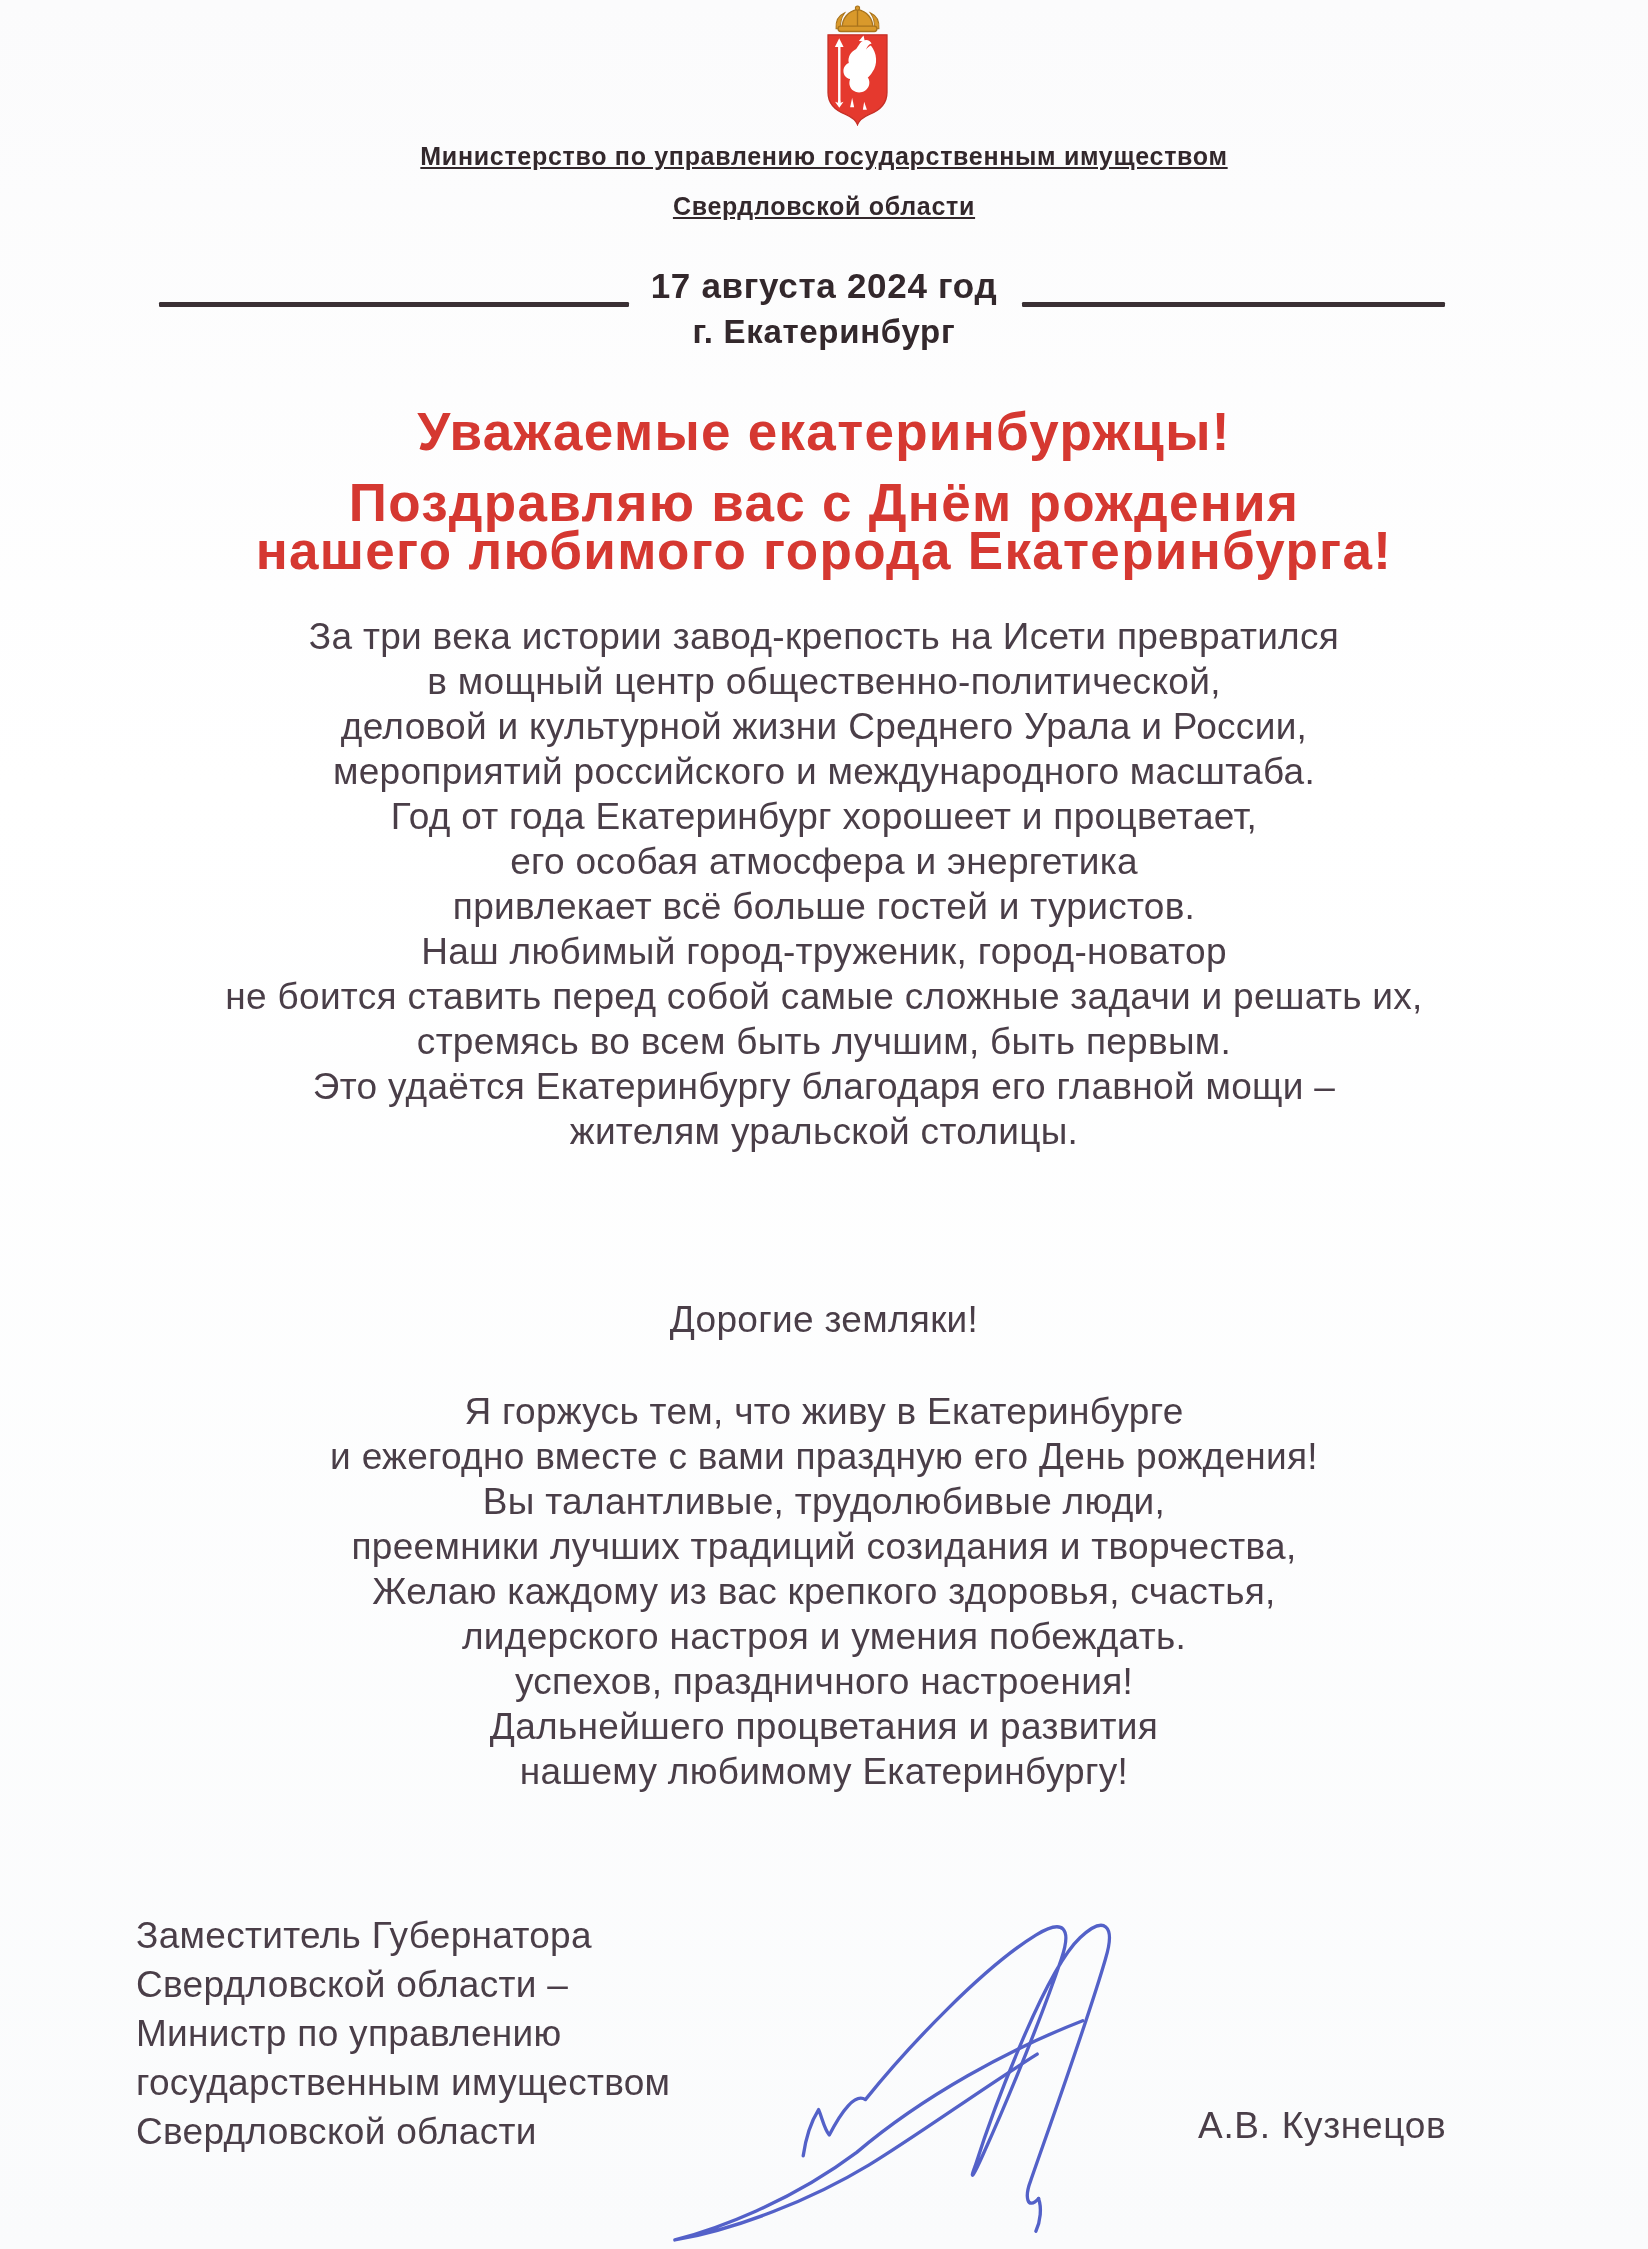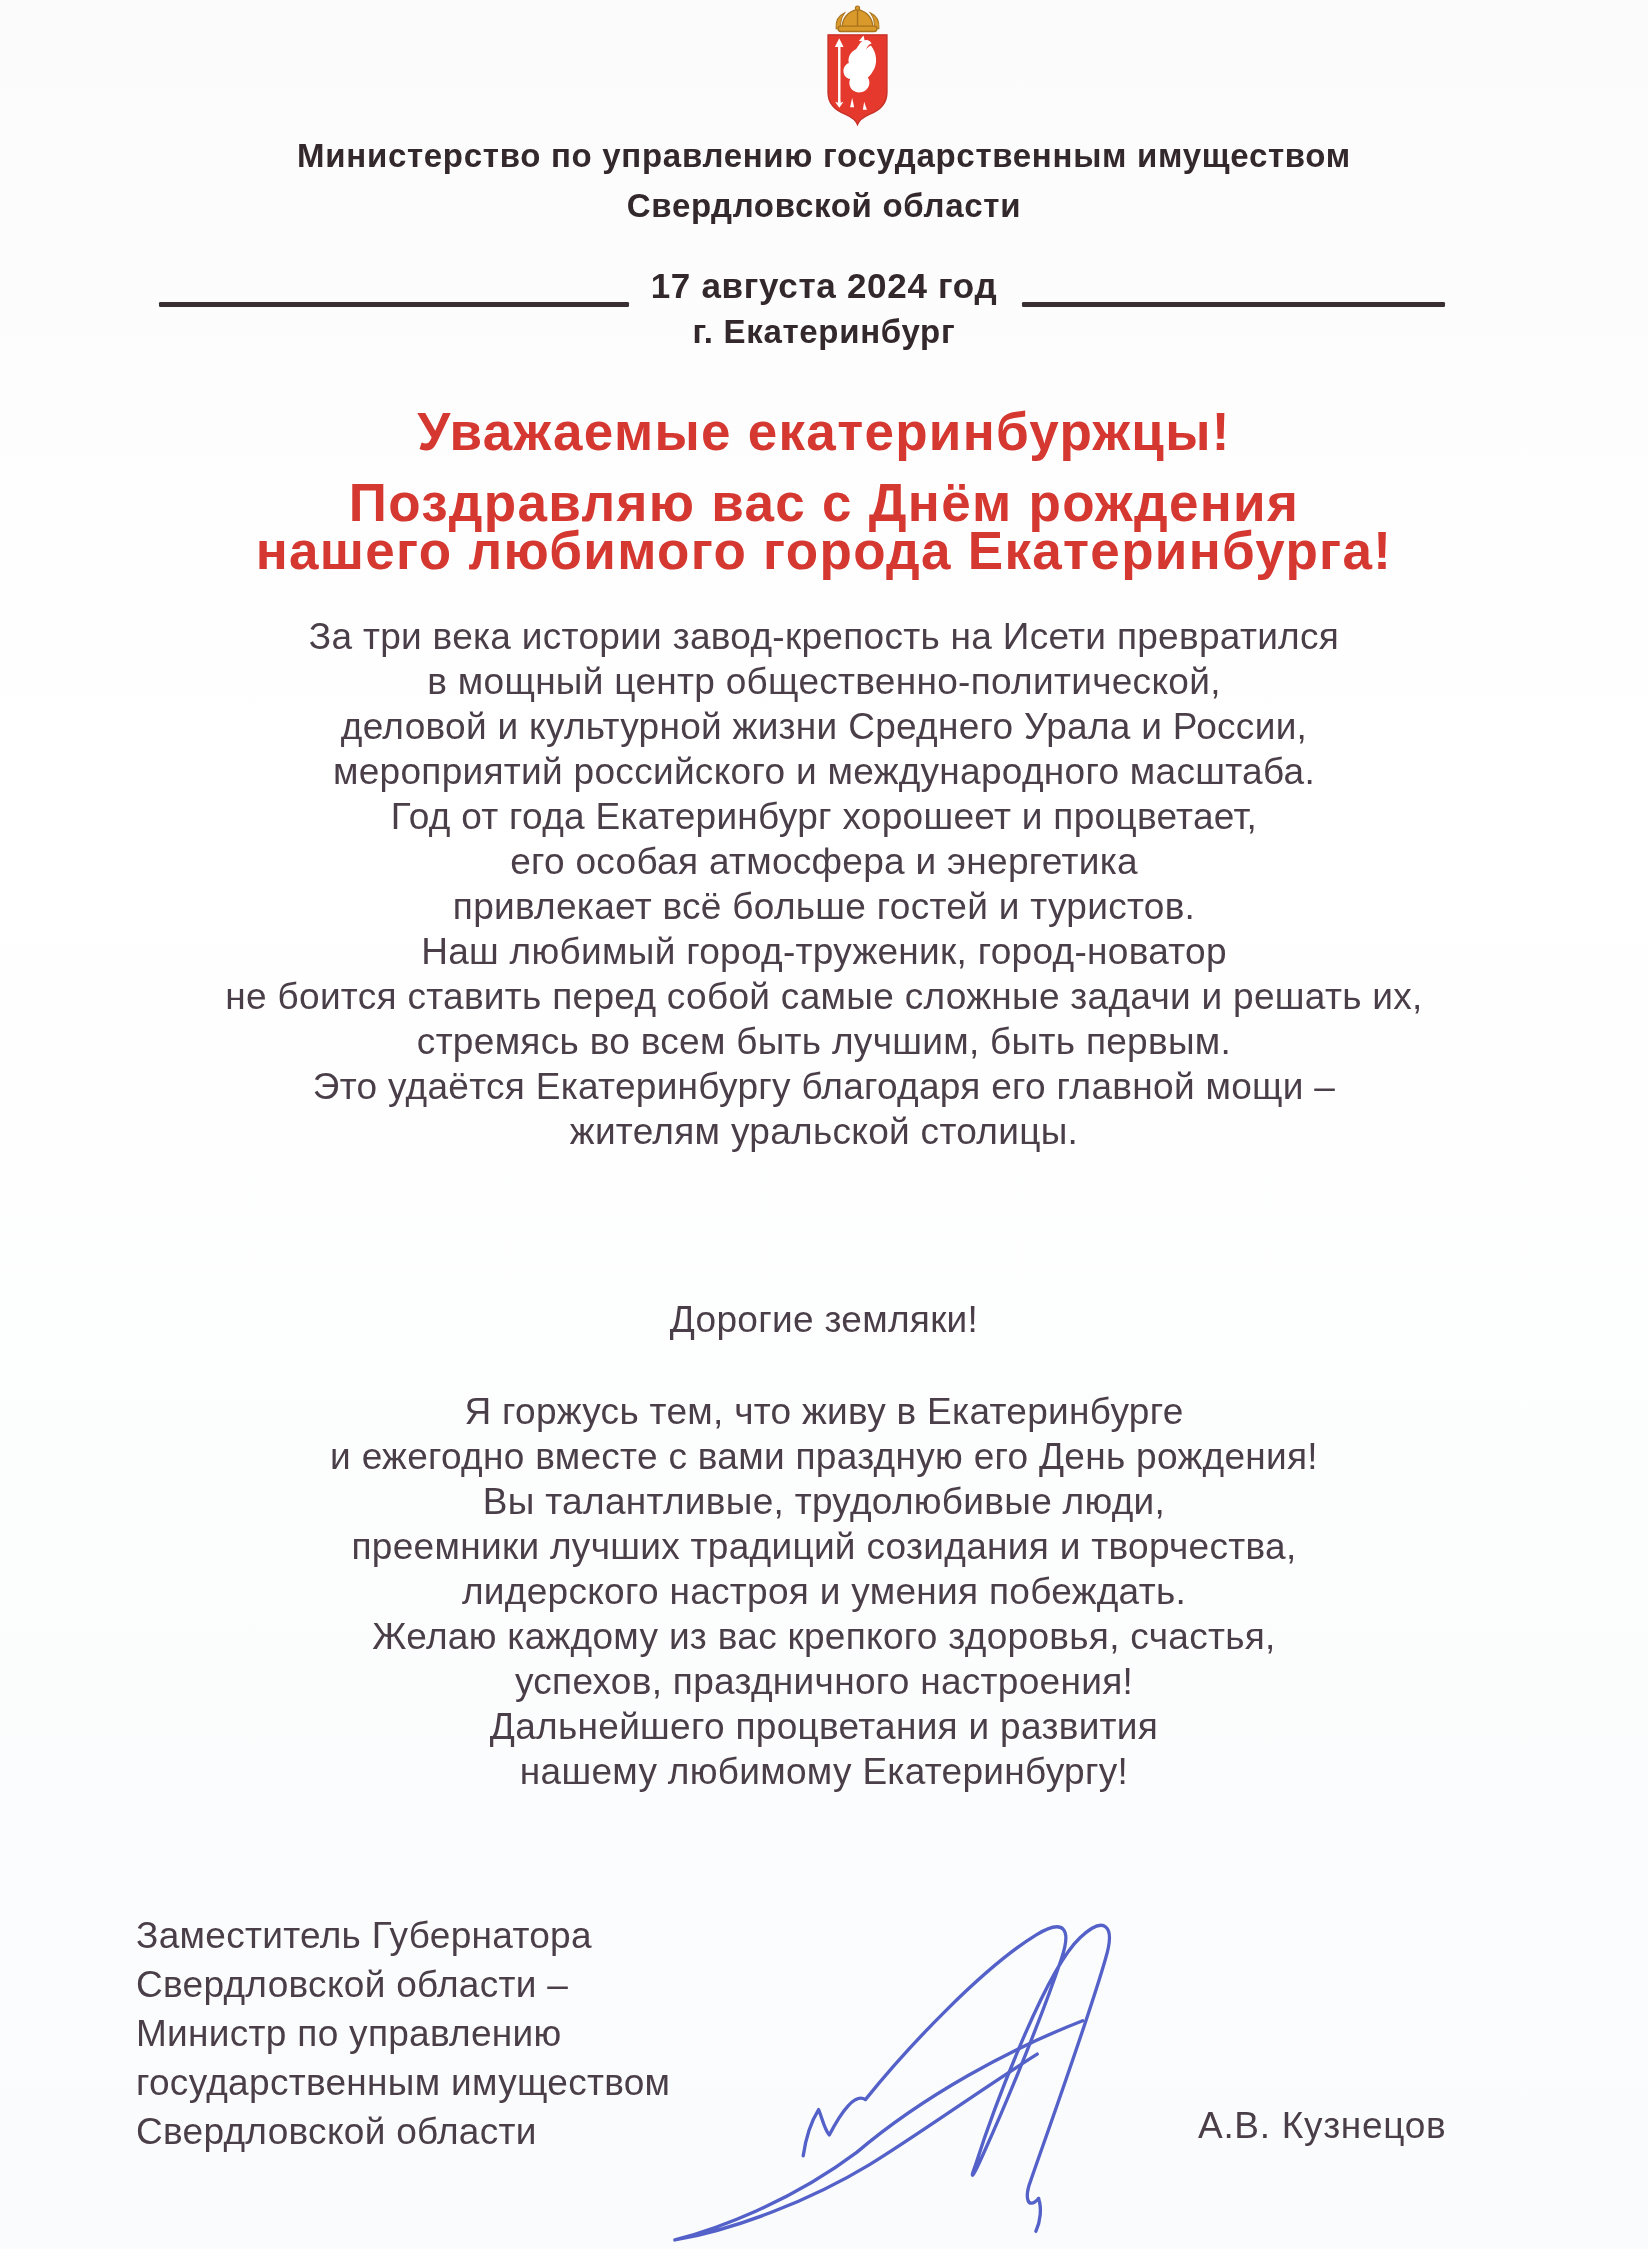--- a/index.html
+++ b/index.html
@@ -6,22 +6,22 @@
   .page{
     position:relative;
     width:1648px;height:2250px;
     margin:0 auto;
     background:linear-gradient(180deg,#fbfbfc 0%,#ffffff 35%,#fafbfc 100%);
     font-family:"Liberation Sans","DejaVu Sans",sans-serif;
     overflow:hidden;
   }
   .center{position:absolute;left:0;width:100%;text-align:center;}
   .hdr{
-    font-weight:bold;font-size:33px;line-height:50px;
-    color:#33282c;letter-spacing:0.7px;
+    font-weight:bold;font-size:25px;line-height:50px;
+    color:#33282c;letter-spacing:0.7px;text-decoration:underline;
   }
   .dateline{font-weight:bold;font-size:35px;color:#33282c;letter-spacing:0.7px;}
   .rule{position:absolute;height:4.7px;background:#3a3034;border-radius:1.3px;}
   .city{font-weight:bold;font-size:33px;color:#33282c;letter-spacing:0.7px;}
   .red{
     font-weight:bold;font-size:53px;line-height:48px;
     color:#d53831;letter-spacing:1.3px;
   }
   .body-text{
     font-size:37px;line-height:45px;color:#4a3e48;letter-spacing:0.3px;
@@ -101,22 +101,22 @@
     <div>жителям уральской столицы.</div>
   </div>
 
   <div class="center body-text" style="top:1297px;">Дорогие земляки!</div>
 
   <div class="center body-text" style="top:1389px;">
     <div>Я горжусь тем, что живу в Екатеринбурге</div>
     <div>и ежегодно вместе с вами праздную его День рождения!</div>
     <div>Вы талантливые, трудолюбивые люди,</div>
     <div>преемники лучших традиций созидания и творчества,</div>
+    <div>Желаю каждому из вас крепкого здоровья, счастья,</div>
     <div>лидерского настроя и умения побеждать.</div>
-    <div>Желаю каждому из вас крепкого здоровья, счастья,</div>
     <div>успехов, праздничного настроения!</div>
     <div>Дальнейшего процветания и развития</div>
     <div>нашему любимому Екатеринбургу!</div>
   </div>
 
   <div class="signoff">
     <div>Заместитель Губернатора</div>
     <div>Свердловской области –</div>
     <div>Министр по управлению</div>
     <div>государственным имуществом</div>

